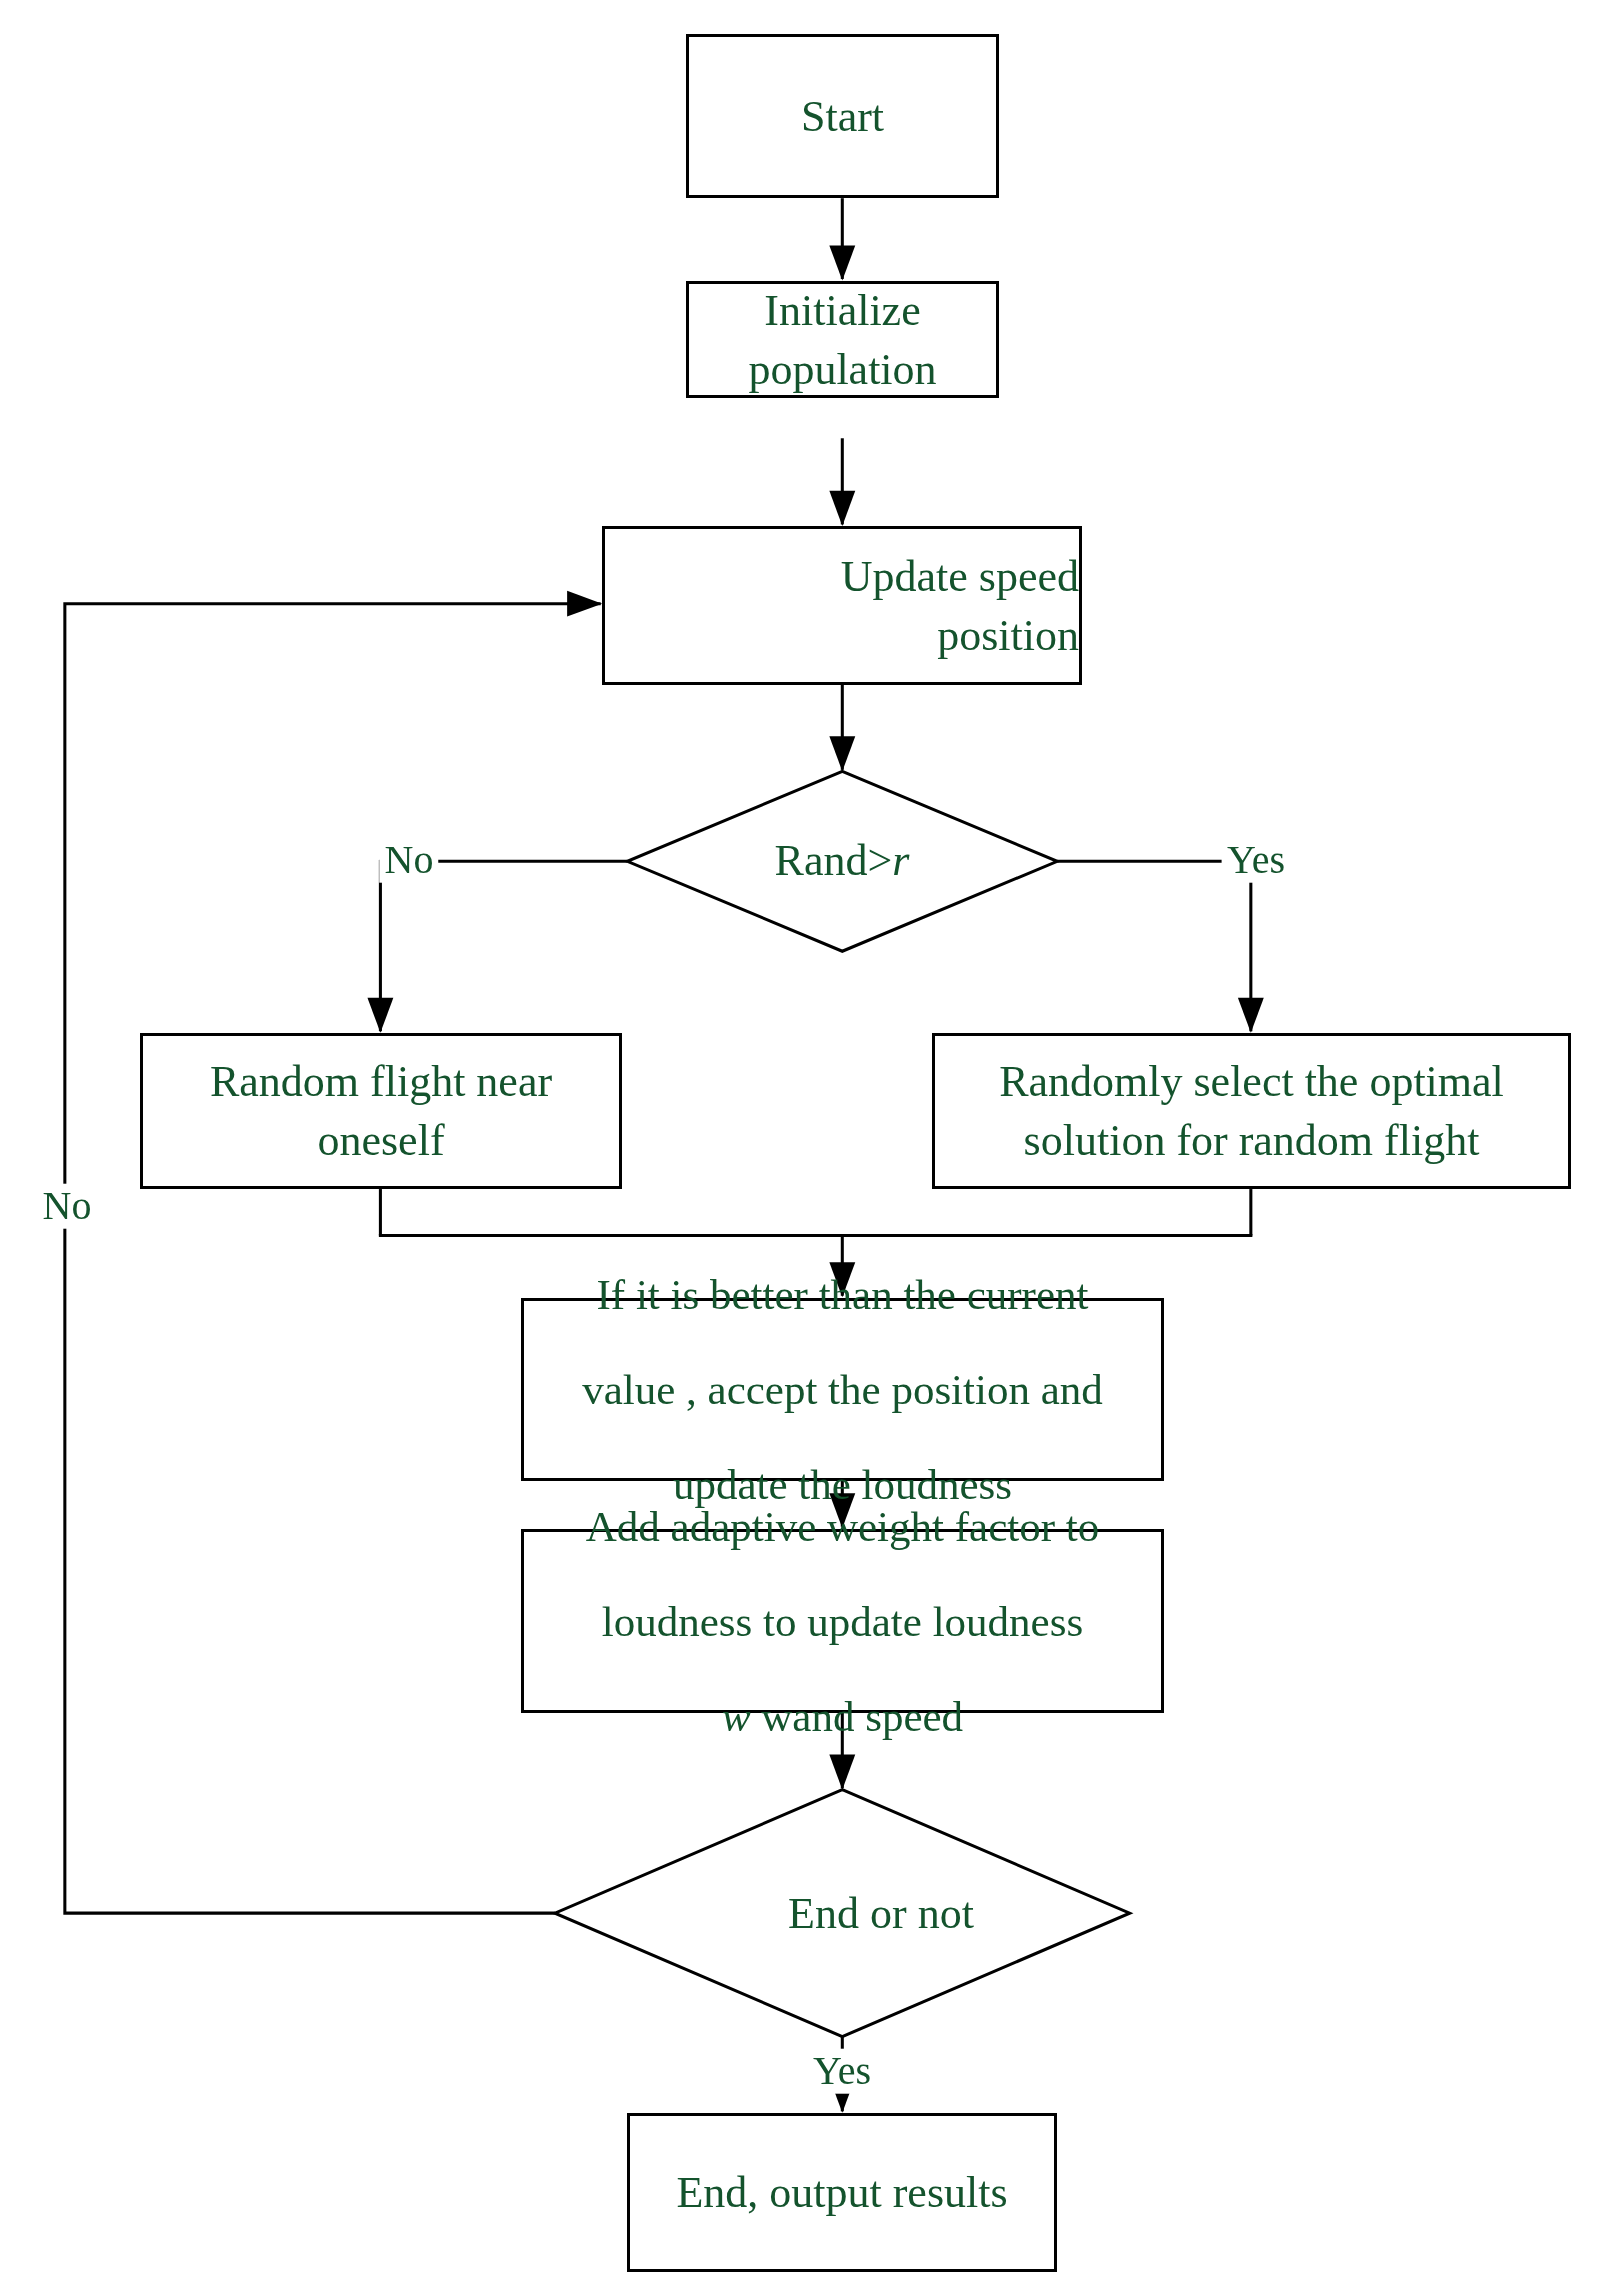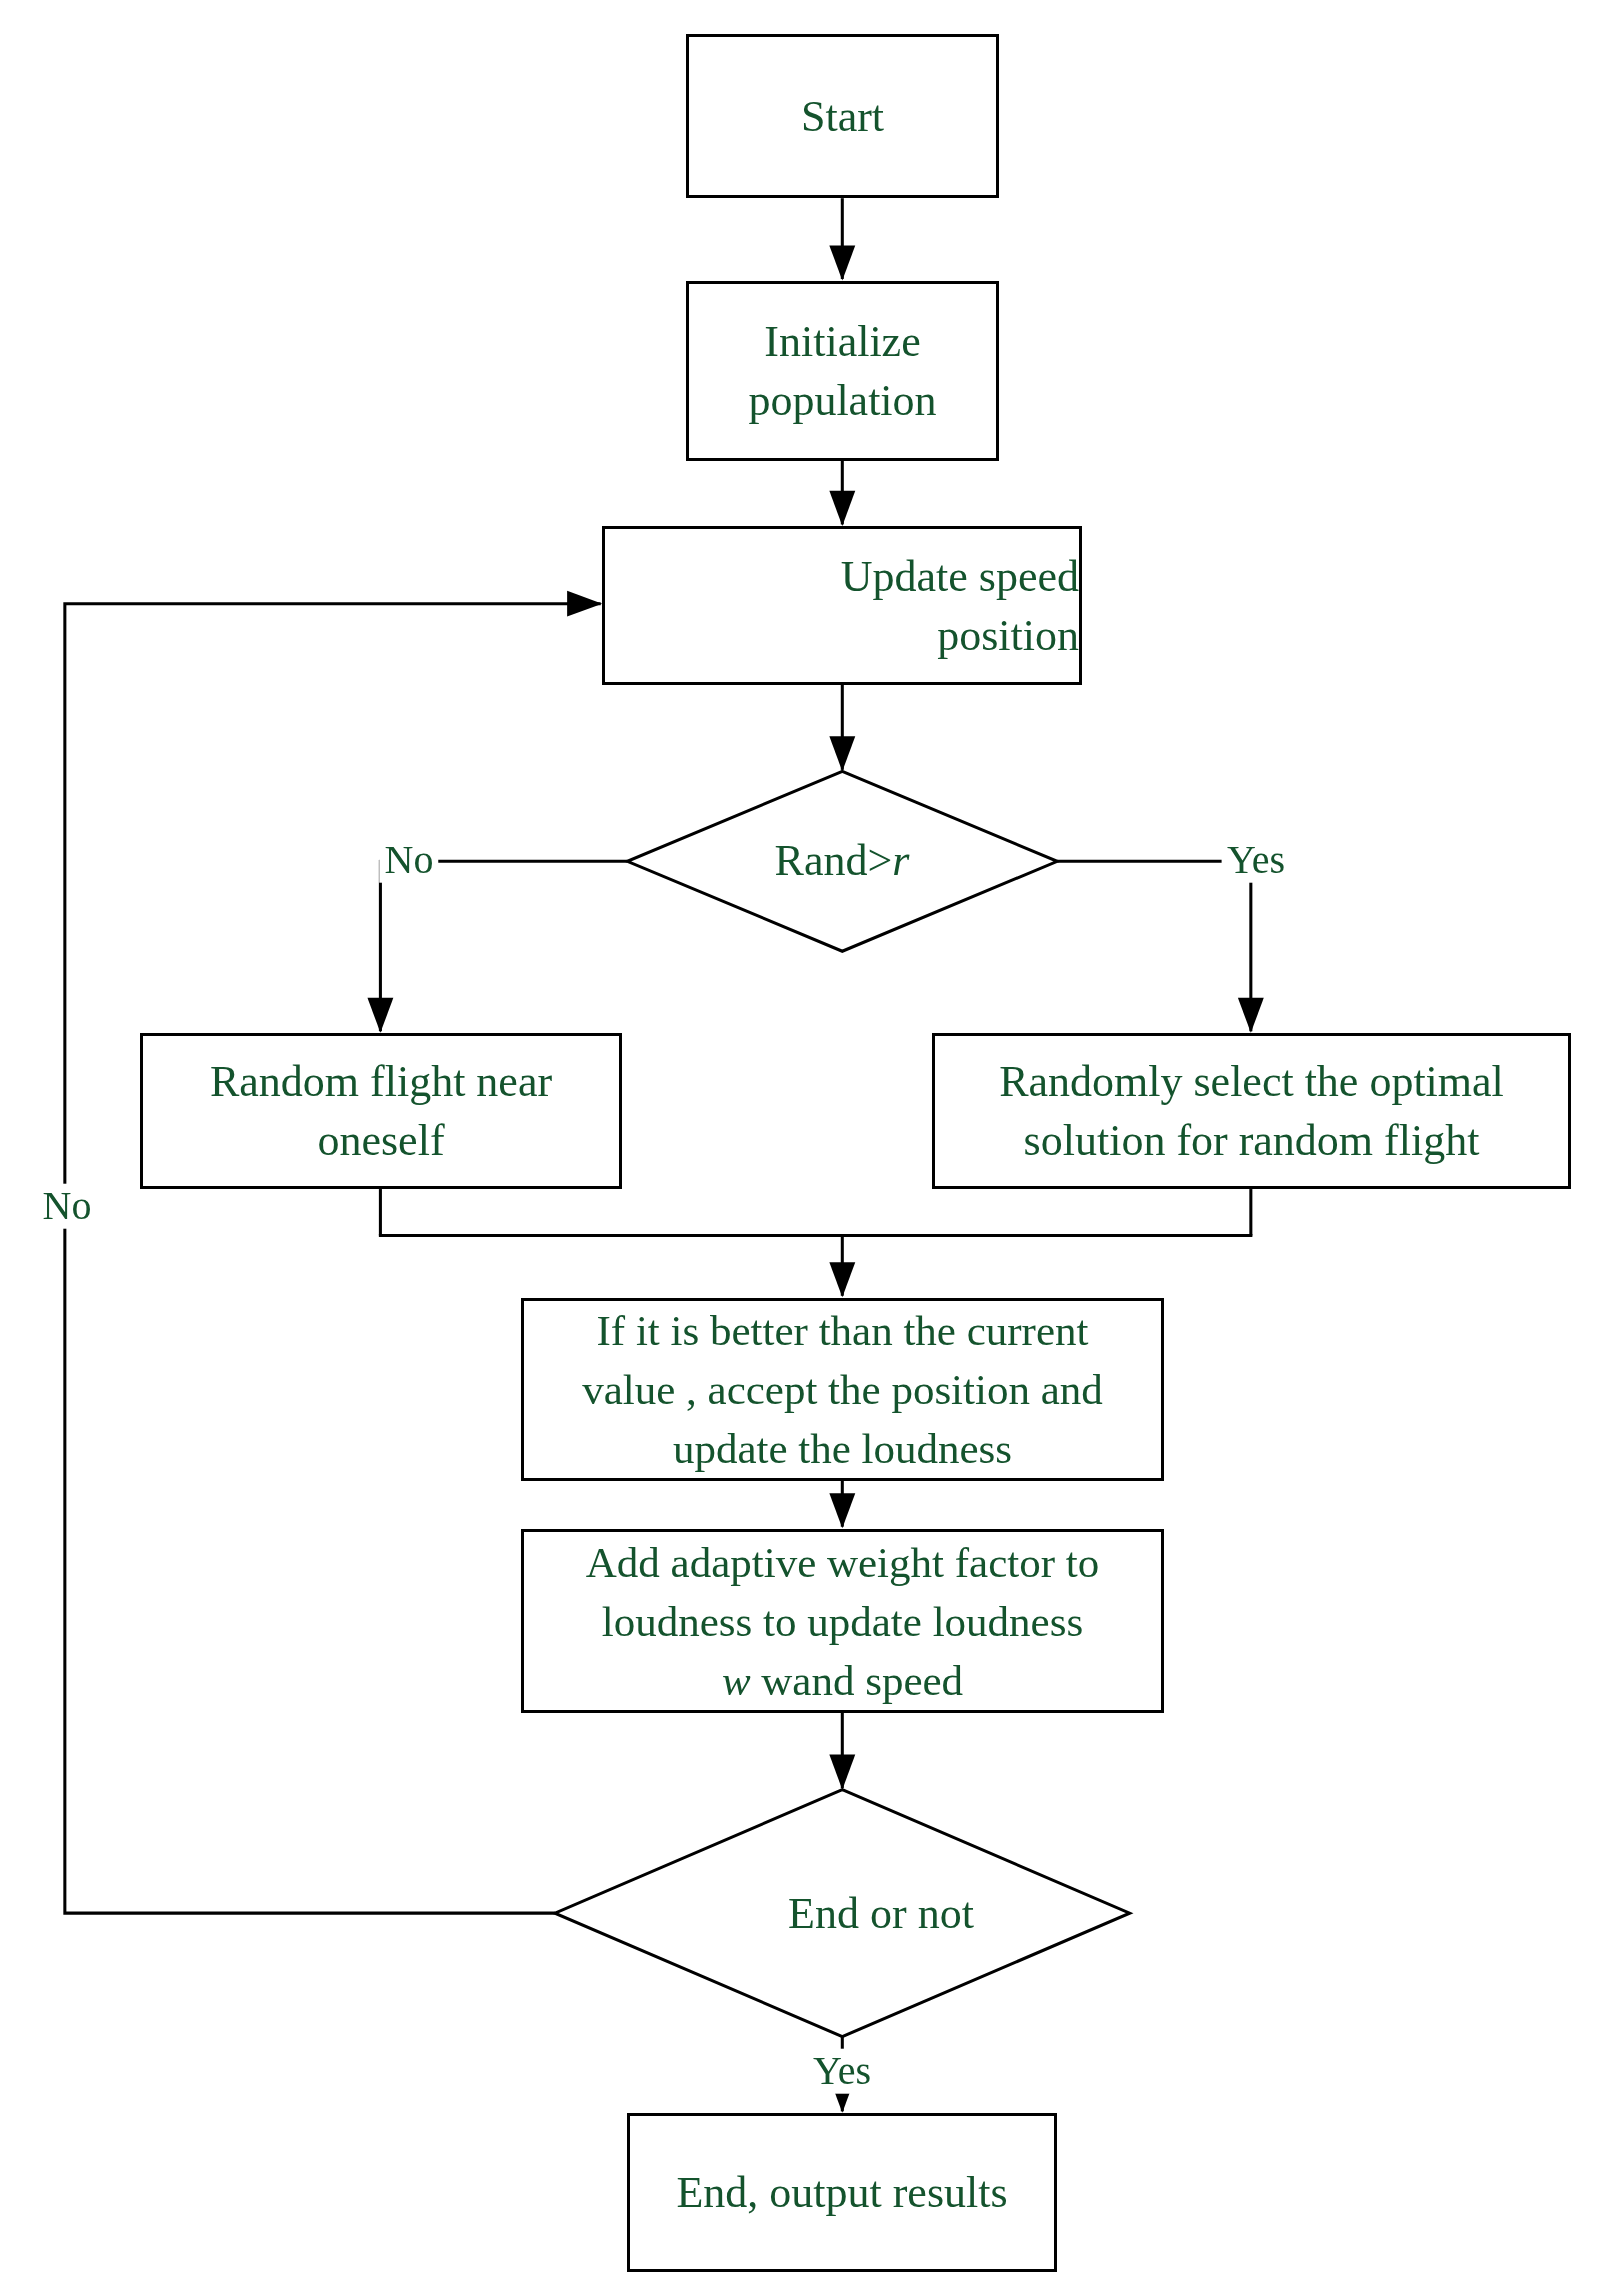--- a/index.html
+++ b/index.html
@@ -12,21 +12,21 @@
   .wire  { stroke:#000; stroke-width:4; fill:none; }
   .shape { stroke:#000; stroke-width:4; fill:#ffffff; }
   .head  { fill:#000; stroke:none; }
 
   .node {
     position:absolute; box-sizing:border-box; background:#ffffff;
     border:3.8px solid #000;
     display:flex; flex-direction:column; align-items:center; justify-content:center;
     text-align:center; font-size:44px; line-height:59px; white-space:nowrap;
   }
-  .node--3line { font-size:43px; line-height:59px; }
+  .node--3line { font-size:43px; line-height:59px;gap:36px; }
 
   .dlabel {
     position:absolute; transform:translate(-50%,-50%);
     font-size:44px; line-height:1; text-align:center; white-space:nowrap;
   }
   .elabel {
     position:absolute; transform:translate(-50%,-50%);
     background:#ffffff; padding:2.3px 5.3px;
     font-size:40px; line-height:1; white-space:nowrap;
   }
@@ -94,21 +94,21 @@
     <g>
       <path class="wire" d="M728 2510 L85 2510 L85 792 L788 792"></path>
       <polygon class="head" points="744,775 744,809 790,792"></polygon>
     </g>
   </svg>
 
   <div class="node" style="left:686px; top:34px; width:313px; height:164px;">
     <div>Start</div>
   </div>
 
-  <div class="node" style="left:686px; top:281px; width:313px; height:180px;">
+  <div class="node" style="left:686px; top:281px; width:313px; height:117px;">
     <div>Initialize</div>
     <div>population</div>
   </div>
 
   <div class="node" style="left:602px; top:526px; width:480px; height:159px;align-items:flex-end;">
     <div>Update speed</div>
     <div>position</div>
   </div>
 
   <div class="dlabel" style="left:842px; top:861px;">

